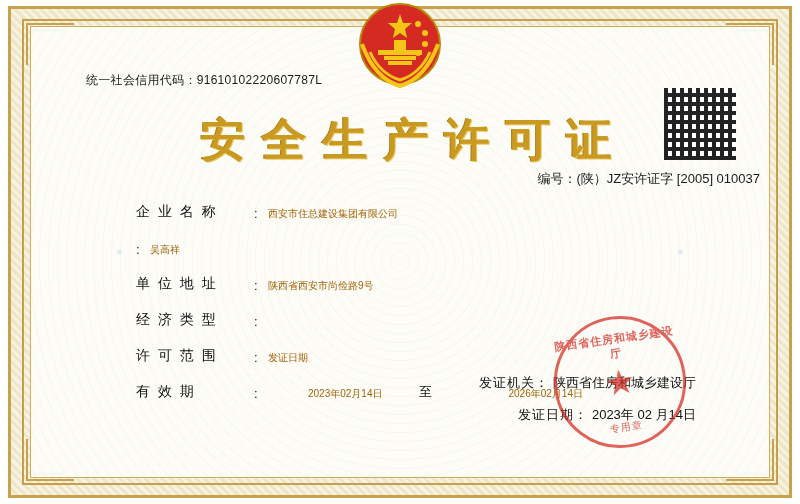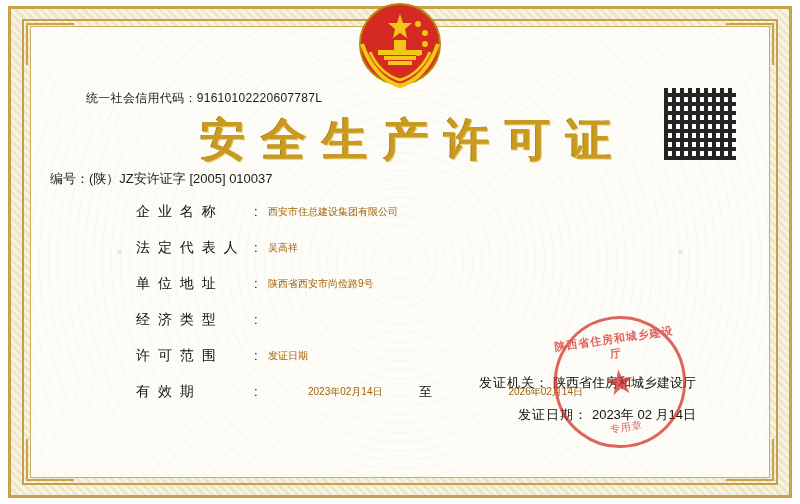--- a/index.html
+++ b/index.html
@@ -87,21 +87,21 @@
   .content {
     position: absolute;
     left: 40px;
     top: 30px;
     right: 40px;
     bottom: 32px;
   }
   .credit-code {
     position: absolute;
     left: 46px;
-    top: 60px;
+    top: 42px;
     font-size: 12px;
     color: #1a1a1a;
     letter-spacing: 0.3px;
     white-space: nowrap;
   }
   .qr {
     position: absolute;
     right: 24px;
     top: 58px;
     width: 72px;
@@ -124,34 +124,34 @@
     letter-spacing: 16px;
     color: #c99a1f;
     text-shadow: 1px 1px 0 #e9c96a, -1px 0 0 #a87c12;
     padding-left: 16px;
   }
   .serial {
     position: absolute;
     left: 0;
     right: 0;
     top: 140px;
-    text-align: left;
+    text-align: right;
     font-size: 13px;
     color: #1a1a1a;
     padding-left: 10px;
   }
   .fields {
     position: absolute;
     left: 96px;
     right: 40px;
     top: 172px;
   }
   .field-row {
     display: flex;
-    align-items: center;
+    align-items: flex-end;
     margin-bottom: 17px;
     height: 19px;
   }
   .field-label {
     width: 118px;
     flex: 0 0 118px;
     font-size: 14px;
     color: #111;
     letter-spacing: 2px;
     white-space: nowrap;
@@ -284,21 +284,20 @@
 
     <div class="fields">
 
       <div class="field-row">
         <span class="field-label">企 业 名 称</span>
         <span class="field-colon">:</span>
         <span class="field-value">西安市住总建设集团有限公司</span>
       </div>
 
       <div class="field-row">
-        <span class="field-label">法 定 代 表 人</span>
         <span class="field-colon">:</span>
         <span class="field-value">吴高祥</span>
       </div>
 
       <div class="field-row">
         <span class="field-label">单 位 地 址</span>
         <span class="field-colon">:</span>
         <span class="field-value">陕西省西安市尚俭路9号</span>
       </div>
 

